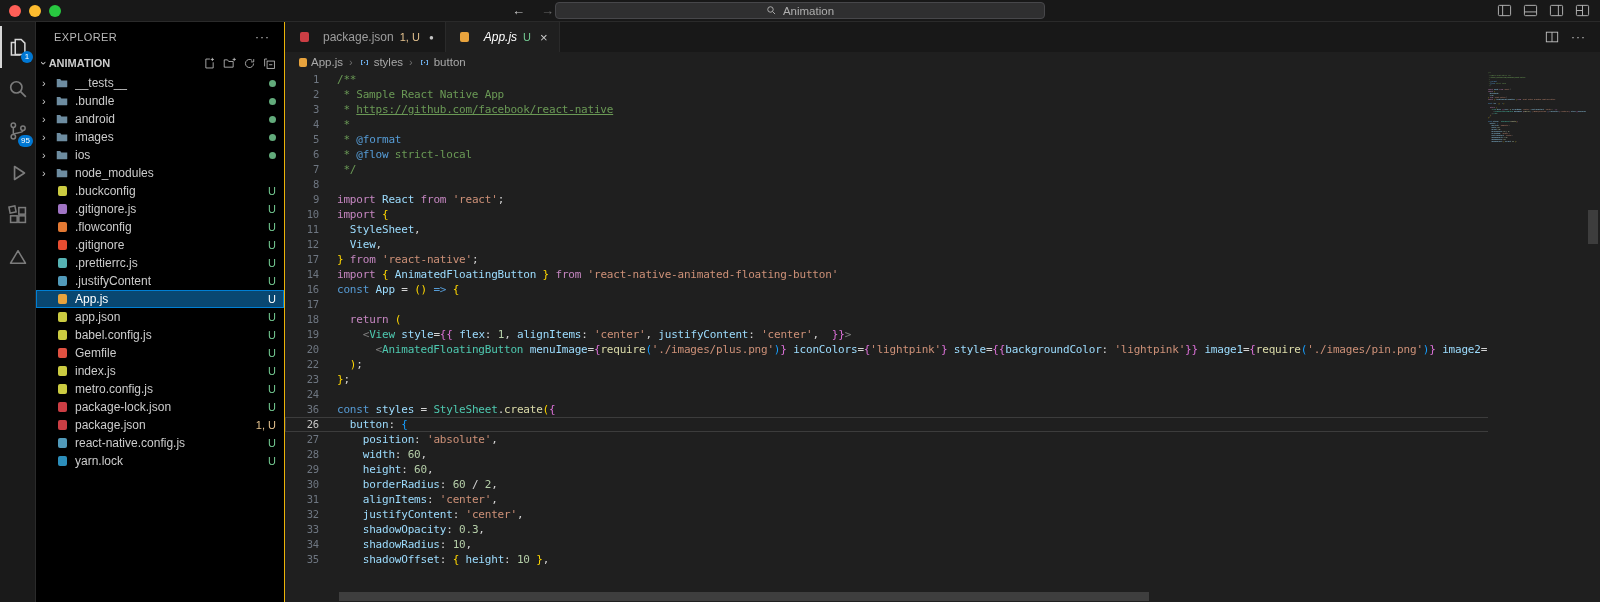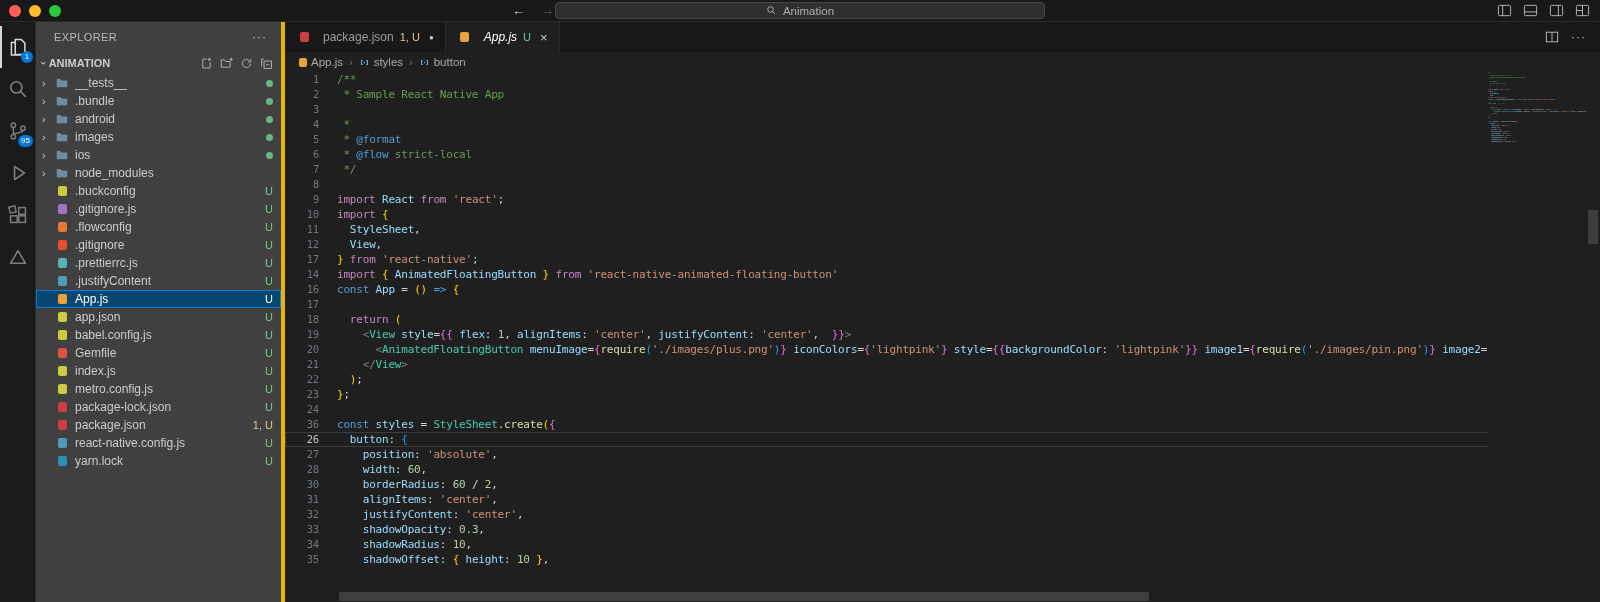--- a/index.html
+++ b/index.html
@@ -20,21 +20,21 @@
   
   #main{display:flex;height:580px;}
 
   
   #activitybar{width:36px;background:#1a1a1a;border-right:1px solid #2a2a2a;display:flex;flex-direction:column;align-items:center;padding-top:4px;flex:none;}
   .act-item{width:35px;height:42px;display:flex;align-items:center;justify-content:center;color:#7c7c7c;position:relative;cursor:pointer;}
   .act-item.active{color:#d7d7d7;box-shadow:inset 2px 0 0 #d7d7d7;}
   .act-badge{position:absolute;right:2px;bottom:5px;background:#0078d4;color:#fff;font-size:8px;line-height:1;padding:2px 3px;border-radius:8px;min-width:12px;text-align:center;}
 
   
-  #sidebar{width:249px;background:#404040;border-right:4px solid #eab308;flex:none;font-size:12px;color:#cccccc;overflow:hidden;}
+  #sidebar{width:249px;background:#000000;border-right:1px solid #eab308;flex:none;font-size:12px;color:#cccccc;overflow:hidden;}
   #sb-head{height:30px;display:flex;align-items:center;justify-content:space-between;padding:0 14px 0 18px;color:#b9b9b9;font-size:11px;letter-spacing:.4px;}
   #sb-more{color:#c5c5c5;font-size:12px;letter-spacing:1px;cursor:pointer;}
   #sb-section{height:22px;display:flex;align-items:center;padding:0 8px 0 4px;font-weight:bold;font-size:11px;color:#cccccc;}
   .sec-chev{transform:rotate(90deg);display:inline-block;margin:0 3px 0 2px;font-weight:normal;color:#cccccc;}
   #sec-actions{margin-left:auto;display:flex;gap:7px;color:#c5c5c5;align-items:center;}
   #sec-actions span{display:flex;cursor:pointer;}
   .tree-row{height:18px;display:flex;align-items:center;padding:0 8px 0 6px;cursor:pointer;white-space:nowrap;}
   .tree-row.selected{background:#094771;outline:1px solid #007fd4;outline-offset:-1px;color:#fff;}
   .chev{width:12px;flex:none;color:#cccccc;font-size:11px;}
   .ficon{width:16px;margin-right:5px;display:flex;justify-content:center;align-items:center;flex:none;}
@@ -474,20 +474,21 @@
           <div class="row">
             <span class="gutter">1</span>
             <span class="code"><span class="tok cm">/**</span></span>
           </div>
           <div class="row">
             <span class="gutter">2</span>
             <span class="code"><span class="tok cm"> * Sample React Native App</span></span>
           </div>
           <div class="row">
             <span class="gutter">3</span>
+            <span class="code"><span class="tok cm"> * </span><span class="tok cl">https://github.com/facebook/react-native</span></span>
           </div>
           <div class="row">
             <span class="gutter">4</span>
             <span class="code"><span class="tok cm"> *</span></span>
           </div>
           <div class="row">
             <span class="gutter">5</span>
             <span class="code"><span class="tok cm"> * </span><span class="tok cn">@format</span></span>
           </div>
           <div class="row">
@@ -538,24 +539,20 @@
             <span class="gutter">18</span>
             <span class="code"><span class="tok pl">  </span><span class="tok kw">return</span><span class="tok pl"> </span><span class="tok b1">(</span></span>
           </div>
           <div class="row">
             <span class="gutter">19</span>
             <span class="code"><span class="tok pl">    </span><span class="tok tg">&lt;</span><span class="tok ty">View</span><span class="tok pl"> </span><span class="tok id">style</span><span class="tok pl">=</span><span class="tok b2">{{</span><span class="tok pl"> </span><span class="tok id">flex</span><span class="tok pl">: </span><span class="tok nu">1</span><span class="tok pl">, </span><span class="tok id">alignItems</span><span class="tok pl">: </span><span class="tok st">'center'</span><span class="tok pl">, </span><span class="tok id">justifyContent</span><span class="tok pl">: </span><span class="tok st">'center'</span><span class="tok pl">,  </span><span class="tok b2">}}</span><span class="tok tg">&gt;</span></span>
           </div>
           <div class="row">
             <span class="gutter">20</span>
             <span class="code"><span class="tok pl">      </span><span class="tok tg">&lt;</span><span class="tok ty">AnimatedFloatingButton</span><span class="tok pl"> </span><span class="tok id">menuImage</span><span class="tok pl">=</span><span class="tok b2">{</span><span class="tok fn">require</span><span class="tok b3">(</span><span class="tok st">'./images/plus.png'</span><span class="tok b3">)</span><span class="tok b2">}</span><span class="tok pl"> </span><span class="tok id">iconColors</span><span class="tok pl">=</span><span class="tok b2">{</span><span class="tok st">'lightpink'</span><span class="tok b2">}</span><span class="tok pl"> </span><span class="tok id">style</span><span class="tok pl">=</span><span class="tok b2">{{</span><span class="tok id">backgroundColor</span><span class="tok pl">: </span><span class="tok st">'lightpink'</span><span class="tok b2">}}</span><span class="tok pl"> </span><span class="tok id">image1</span><span class="tok pl">=</span><span class="tok b2">{</span><span class="tok fn">require</span><span class="tok b3">(</span><span class="tok st">'./images/pin.png'</span><span class="tok b3">)</span><span class="tok b2">}</span><span class="tok pl"> </span><span class="tok id">image2</span><span class="tok pl">=</span><span class="tok b2">{</span><span class="tok fn">require</span><span class="tok b3">(</span><span class="tok st">'</span></span>
-          </div>
-          <div class="row">
-            <span class="gutter">21</span>
-            <span class="code"><span class="tok pl">    </span><span class="tok tg">&lt;/</span><span class="tok ty">View</span><span class="tok tg">&gt;</span></span>
           </div>
           <div class="row">
             <span class="gutter">22</span>
             <span class="code"><span class="tok pl">  </span><span class="tok b1">)</span><span class="tok pl">;</span></span>
           </div>
           <div class="row">
             <span class="gutter">23</span>
             <span class="code"><span class="tok b1">}</span><span class="tok pl">;</span></span>
           </div>
           <div class="row">
@@ -570,20 +567,24 @@
             <span class="gutter">26</span>
             <span class="code"><span class="tok pl">  </span><span class="tok id">button</span><span class="tok pl">: </span><span class="tok b3">{</span></span>
           </div>
           <div class="row">
             <span class="gutter">27</span>
             <span class="code"><span class="tok pl">    </span><span class="tok id">position</span><span class="tok pl">: </span><span class="tok st">'absolute'</span><span class="tok pl">,</span></span>
           </div>
           <div class="row">
             <span class="gutter">28</span>
             <span class="code"><span class="tok pl">    </span><span class="tok id">width</span><span class="tok pl">: </span><span class="tok nu">60</span><span class="tok pl">,</span></span>
+          </div>
+          <div class="row">
+            <span class="gutter">29</span>
+            <span class="code"><span class="tok pl">    </span><span class="tok id">height</span><span class="tok pl">: </span><span class="tok nu">60</span><span class="tok pl">,</span></span>
           </div>
           <div class="row">
             <span class="gutter">30</span>
             <span class="code"><span class="tok pl">    </span><span class="tok id">borderRadius</span><span class="tok pl">: </span><span class="tok nu">60</span><span class="tok pl"> / </span><span class="tok nu">2</span><span class="tok pl">,</span></span>
           </div>
           <div class="row">
             <span class="gutter">31</span>
             <span class="code"><span class="tok pl">    </span><span class="tok id">alignItems</span><span class="tok pl">: </span><span class="tok st">'center'</span><span class="tok pl">,</span></span>
           </div>
           <div class="row">

